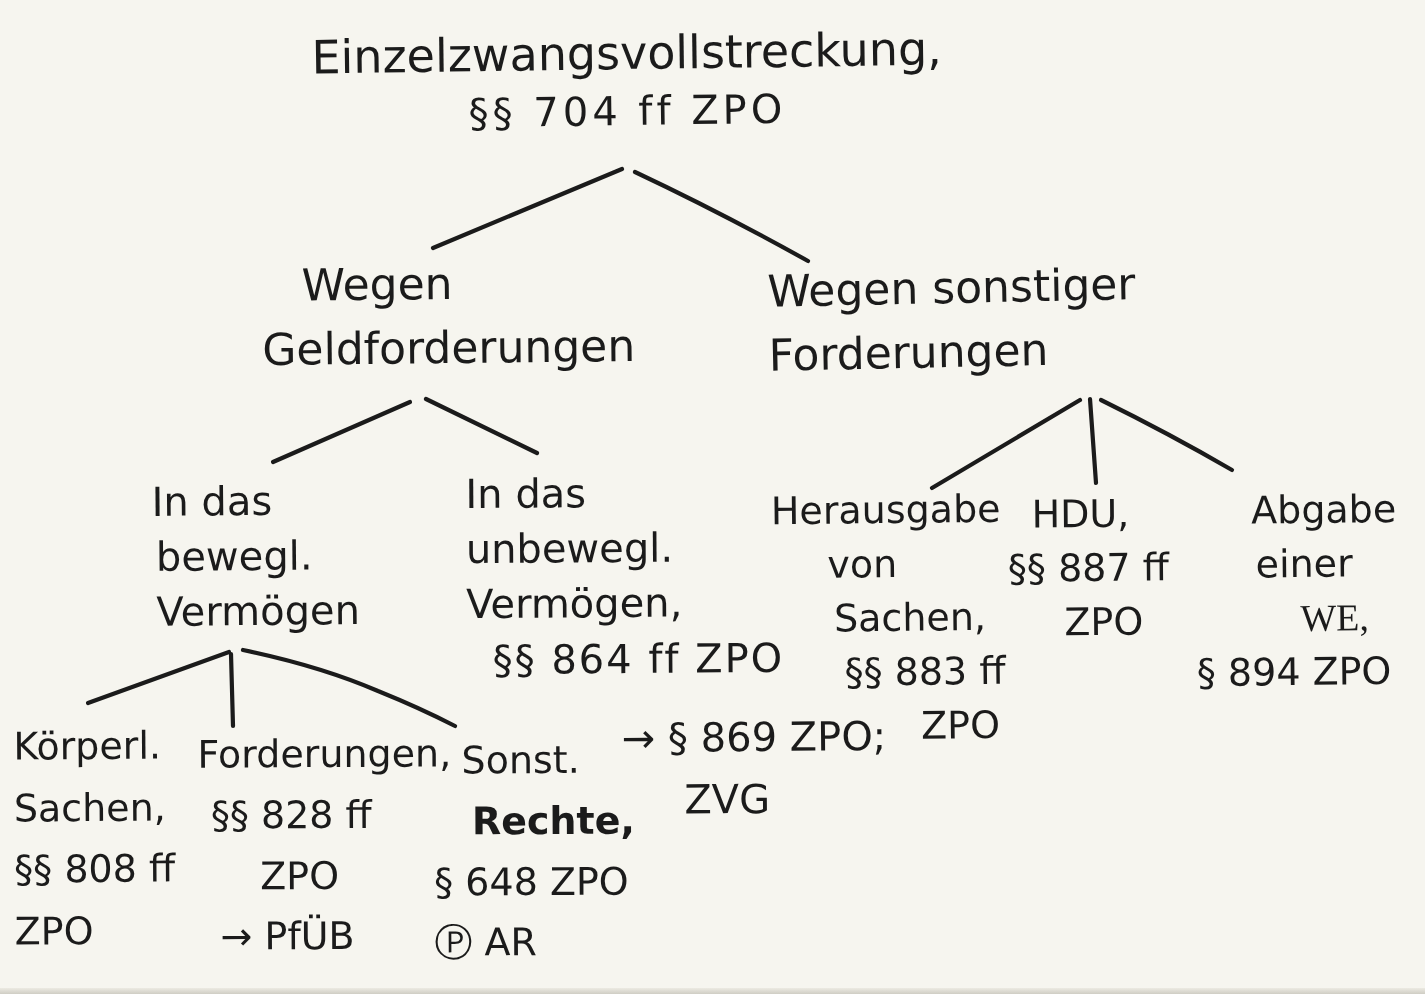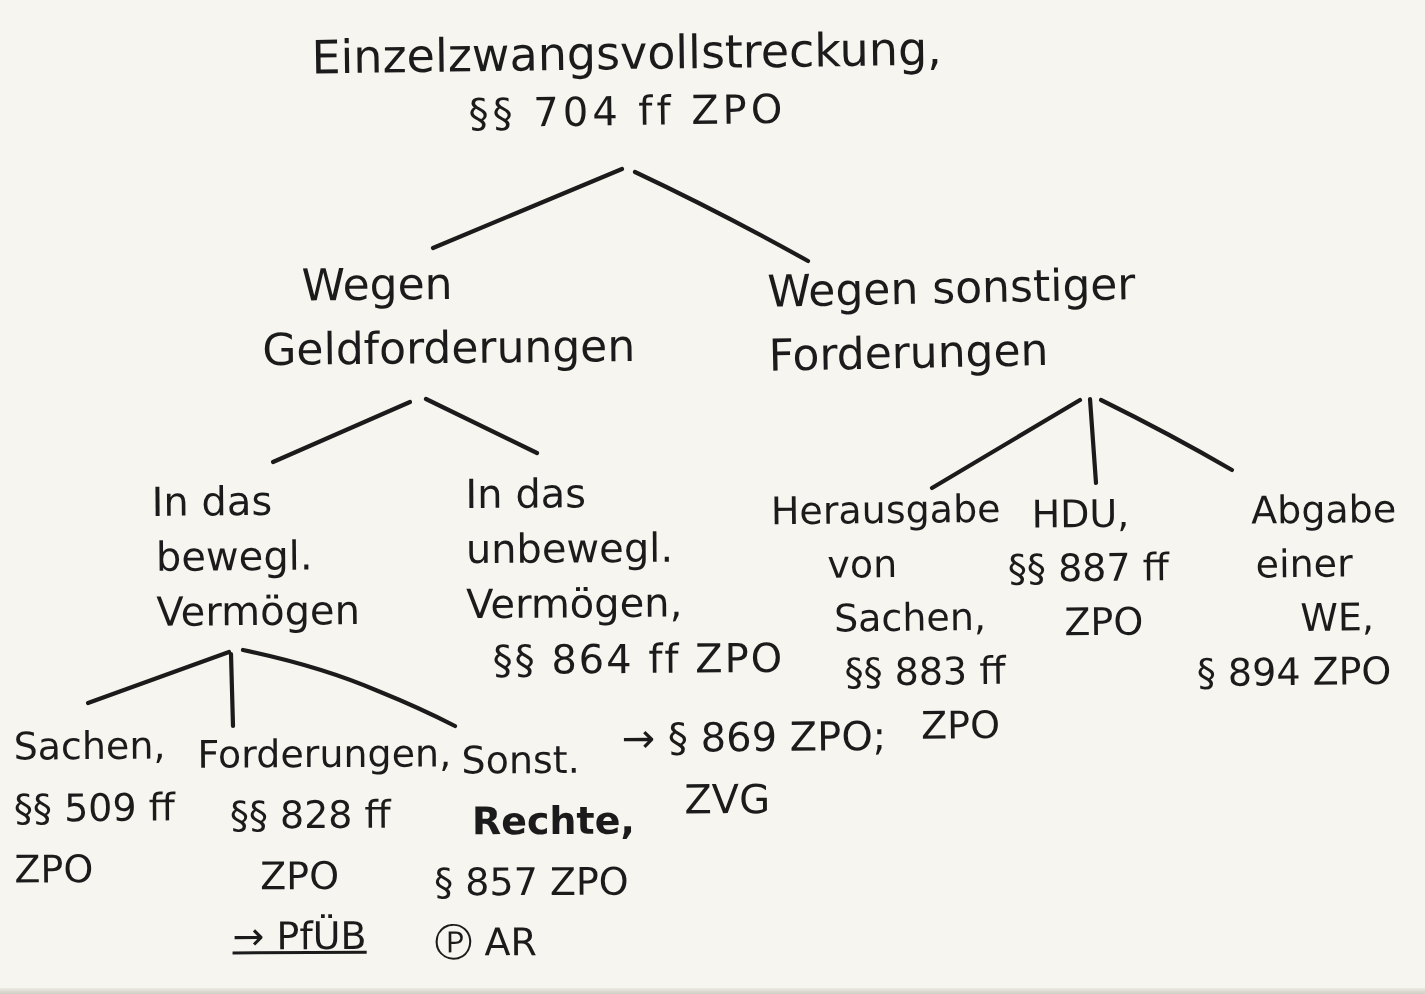--- a/index.html
+++ b/index.html
@@ -25,42 +25,42 @@
   .n-geld .l1{margin-left:40px;}
   .n-sonstige{left:768px;top:256px;font-size:44px;transform:rotate(-1.2deg);line-height:1.45;}
   
   .n-bewegl{left:152px;top:474px;font-size:40px;line-height:1.38;transform:rotate(-0.5deg);}
   .n-bewegl .l2,.n-bewegl .l3{margin-left:4px;}
   .n-unbewegl{left:466px;top:466px;font-size:40px;line-height:1.38;transform:rotate(-0.4deg);}
   .n-unbewegl .l4{margin-left:26px;letter-spacing:2px;}
   
   .n-koerperl{left:14px;top:716px;font-size:38px;line-height:1.62;transform:rotate(-0.4deg);}
   .n-forderungen{left:198px;top:724px;font-size:38px;line-height:1.6;transform:rotate(-0.3deg);}
-  .n-forderungen .l2{margin-left:32px;}
+  .n-forderungen .l2{margin-left:13px;}
   .n-forderungen .l3{margin-left:62px;}
-  .n-forderungen .l4{margin-left:34px;text-decoration:underline;}
+  .n-forderungen .l4{margin-left:22px;}
   .n-sonstrechte{left:434px;top:730px;font-size:38px;line-height:1.6;transform:rotate(-0.3deg);}
   .n-sonstrechte .l1{margin-left:28px;}
   .n-sonstrechte .l2{margin-left:38px;font-weight:bold;}
   .n-sonstrechte .l4{}
   .n-zvg{left:622px;top:706px;font-size:40px;line-height:1.55;transform:rotate(-0.5deg);}
   .n-zvg .l2{margin-left:62px;}
   
   .n-herausgabe{left:772px;top:484px;font-size:38px;line-height:1.42;transform:rotate(-0.6deg);}
   .n-herausgabe .l2{margin-left:56px;}
   .n-herausgabe .l3{margin-left:62px;}
   .n-herausgabe .l4{margin-left:72px;}
   .n-herausgabe .l5{margin-left:148px;}
   .n-hdu{left:1008px;top:488px;font-size:38px;line-height:1.42;transform:rotate(-0.5deg);}
   .n-hdu .l1{margin-left:24px;}
   .n-hdu .l3{margin-left:56px;}
   .n-abgabe{left:1196px;top:484px;font-size:38px;line-height:1.42;transform:rotate(-0.6deg);}
   .n-abgabe .l1{margin-left:56px;}
   .n-abgabe .l2{margin-left:60px;}
-  .n-abgabe .l3{margin-left:104px;}
+  .n-abgabe .l3{margin-left:104px;font-family:Liberation Serif, serif;}
 </style>
 </head>
 <body>
 
 <svg class="connectors" width="1425" height="994" viewBox="0 0 1425 994">
   <g stroke="#1b1b1b" stroke-width="4.2" stroke-linecap="round" fill="none">
 
     <path d="M622,169 L433,248"></path>
 
     <path d="M635,172 Q720,212 808,261"></path>
@@ -101,36 +101,37 @@
 </div>
 
 <div class="node n-unbewegl">
   <div class="l1">In das</div>
   <div class="l2">unbewegl.</div>
   <div class="l3">Vermögen,</div>
   <div class="l4">§§ 864 ff ZPO</div>
 </div>
 
 <div class="node n-koerperl">
+  <div class="l1">Körperl.</div>
   <div class="l2">Sachen,</div>
-  <div class="l3">§§ 509 ff</div>
+  <div class="l3">§§ 808 ff</div>
   <div class="l4">ZPO</div>
 </div>
 
 <div class="node n-forderungen">
   <div class="l1">Forderungen,</div>
   <div class="l2">§§ 828 ff</div>
   <div class="l3">ZPO</div>
   <div class="l4">→ PfÜB</div>
 </div>
 
 <div class="node n-sonstrechte">
   <div class="l1">Sonst.</div>
   <div class="l2">Rechte,</div>
-  <div class="l3">§ 857 ZPO</div>
+  <div class="l3">§ 648 ZPO</div>
   <div class="l4">Ⓟ AR</div>
 </div>
 
 <div class="node n-zvg">
   <div class="l1">→ § 869 ZPO;</div>
   <div class="l2">ZVG</div>
 </div>
 
 <div class="node n-herausgabe">
   <div class="l1">Herausgabe</div>

